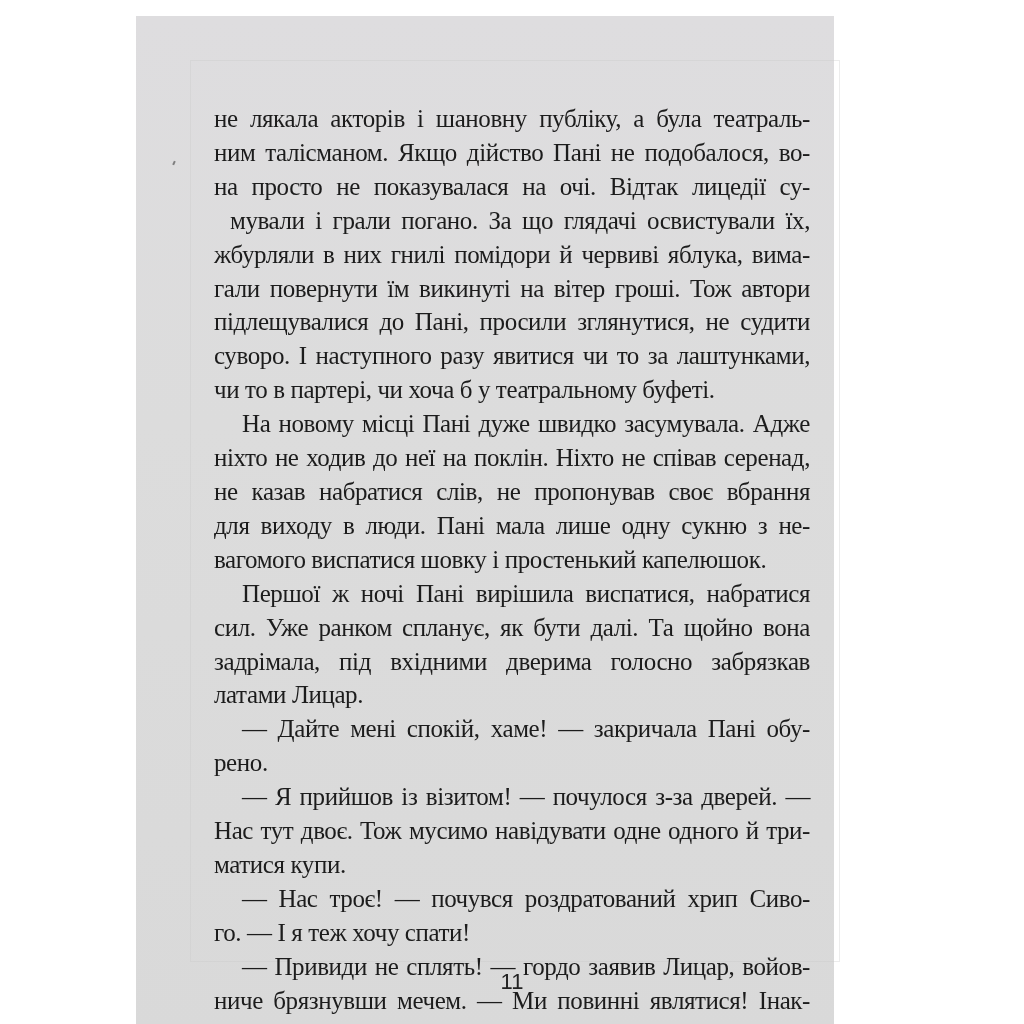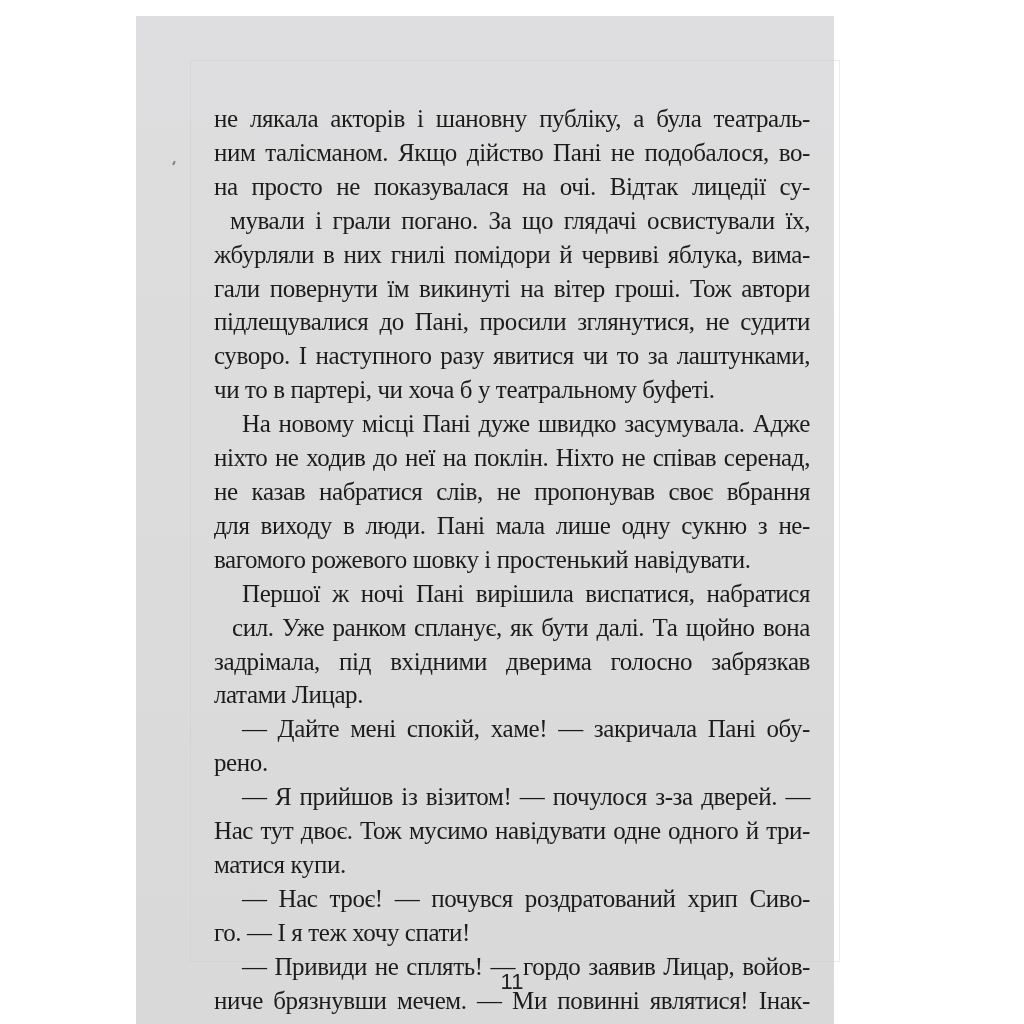--- a/index.html
+++ b/index.html
@@ -83,23 +83,23 @@
       <span class="line" style="display: block; margin-left: 16px;">мували і грали погано. За що глядачі освистували їх,</span>
       <span class="line" style="display: block;">жбурляли в них гнилі помідори й червиві яблука, вима-</span>
       <span class="line" style="display: block;">гали повернути їм викинуті на вітер гроші. Тож автори</span>
       <span class="line" style="display: block;">підлещувалися до Пані, просили зглянутися, не судити</span>
       <span class="line" style="display: block;">суворо. І наступного разу явитися чи то за лаштунками,</span>
       <span class="line last">чи то в партері, чи хоча б у театральному буфеті.</span>
       <span class="line indent" style="display: block;">На новому місці Пані дуже швидко засумувала. Адже</span>
       <span class="line" style="display: block;">ніхто не ходив до неї на поклін. Ніхто не співав серенад,</span>
       <span class="line" style="display: block;">не казав набратися слів, не пропонував своє вбрання</span>
       <span class="line" style="display: block;">для виходу в люди. Пані мала лише одну сукню з не-</span>
-      <span class="line last">вагомого рожевого шовку і простенький навідувати.</span>
+      <span class="line last">вагомого виспатися шовку і простенький капелюшок.</span>
       <span class="line indent" style="display: block;">Першої ж ночі Пані вирішила виспатися, набратися</span>
-      <span class="line" style="display: block; margin-left: 18px;">сил. Уже ранком спланує, як бути далі. Та щойно вона</span>
+      <span class="line" style="display: block;">сил. Уже ранком спланує, як бути далі. Та щойно вона</span>
       <span class="line" style="display: block;">задрімала, під вхідними дверима голосно забрязкав</span>
       <span class="line last">латами Лицар.</span>
       <span class="line indent" style="display: block;">— Дайте мені спокій, хаме! — закричала Пані обу-</span>
       <span class="line last">рено.</span>
       <span class="line indent" style="display: block;">— Я прийшов із візитом! — почулося з-за дверей. —</span>
       <span class="line" style="display: block;">Нас тут двоє. Тож мусимо навідувати одне одного й три-</span>
       <span class="line last">матися купи.</span>
       <span class="line indent" style="display: block;">— Нас троє! — почувся роздратований хрип Сиво-</span>
       <span class="line last">го. — І я теж хочу спати!</span>
       <span class="line indent" style="display: block;">— Привиди не сплять! — гордо заявив Лицар, войов-</span>

